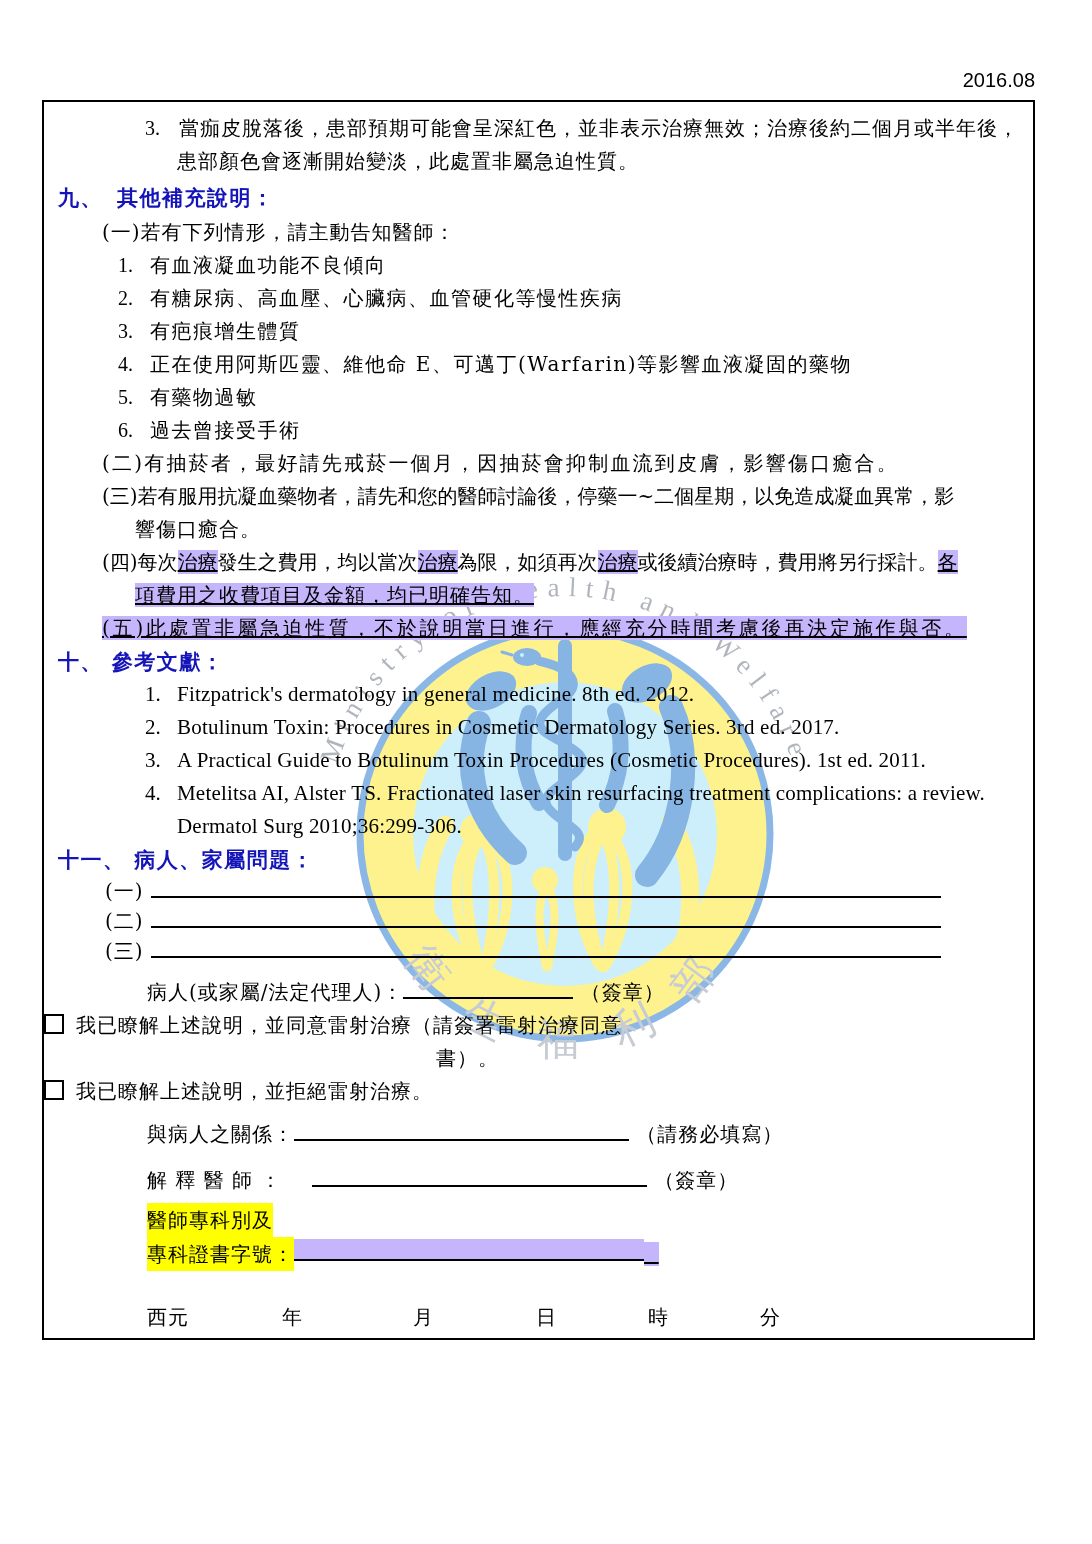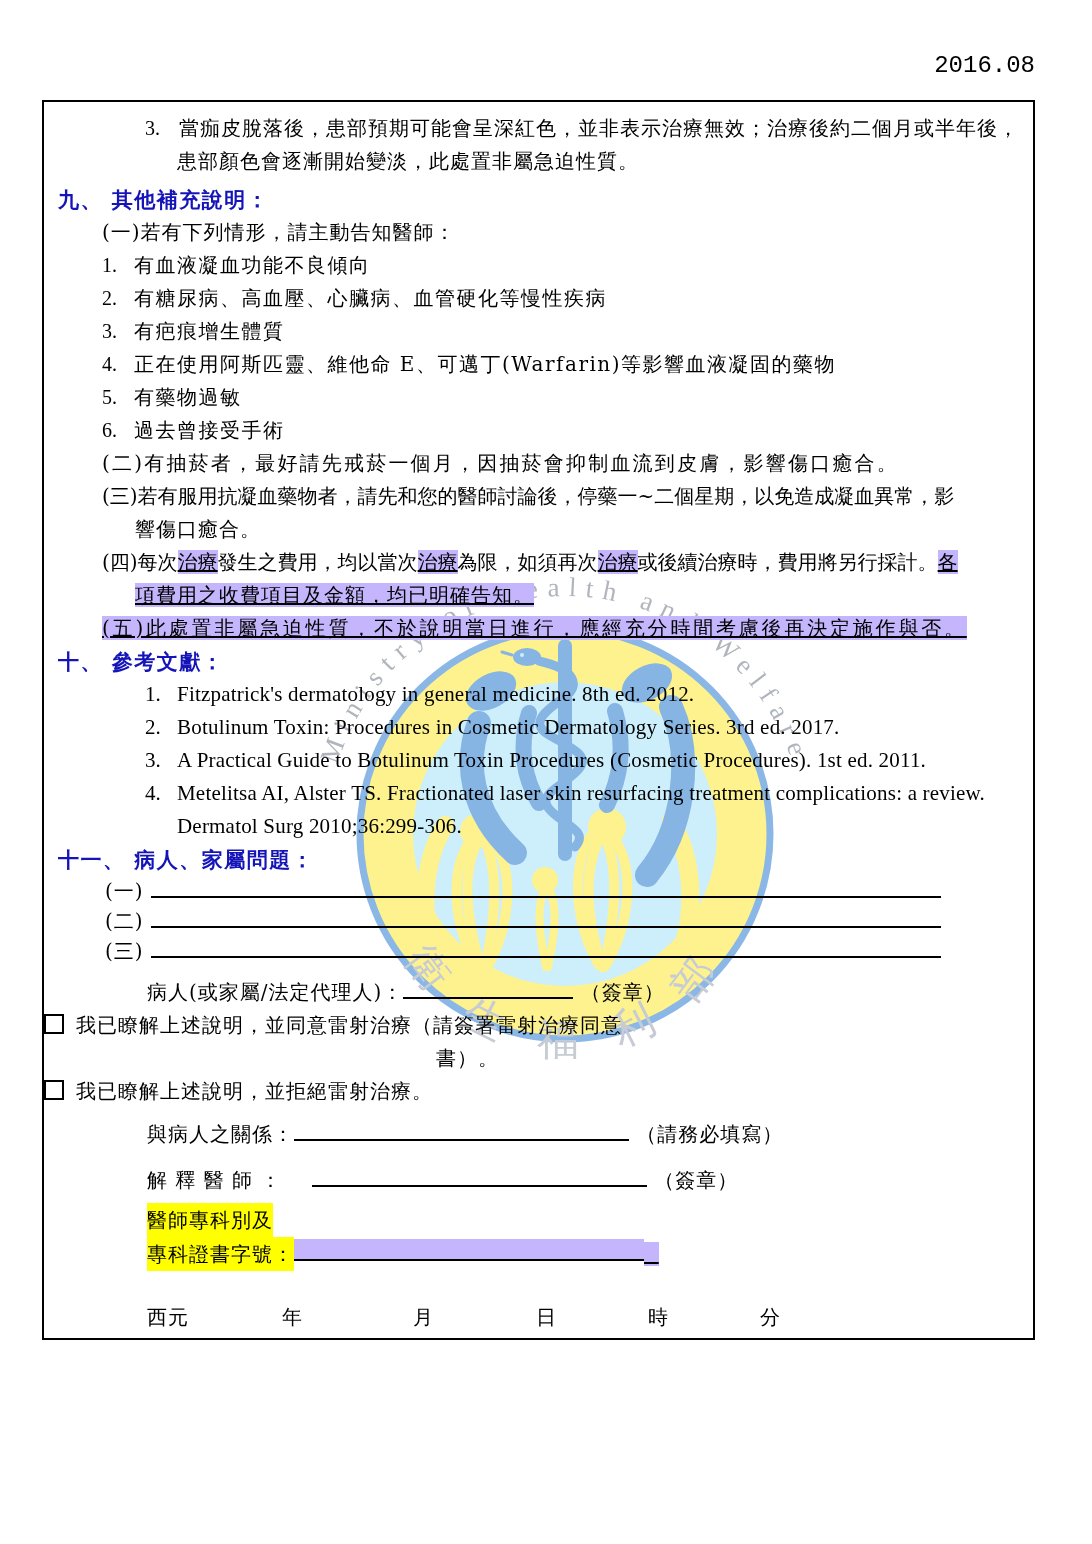--- a/index.html
+++ b/index.html
@@ -1,34 +1,34 @@
 <!DOCTYPE html>
 <html><head>
 <meta charset="utf-8">
 <style>
   html,body{margin:0;padding:0;}
   body{width:1092px;height:1544px;background:#fff;position:relative;
        font-family:"DejaVu Serif","Liberation Serif",serif;color:#000;}
   .page{position:absolute;inset:0;overflow:hidden;}
-  .edition{position:absolute;top:52px;right:57px;font-size:24px;
-           font-family:Liberation Mono, monospace;}
+  .edition{position:absolute;top:69px;right:57px;font-size:20px;
+           font-family:Liberation Sans, sans-serif;}
   .frame{position:absolute;left:42px;top:100px;width:993px;height:1240px;
          border:2px solid #000;box-sizing:border-box;}
   .watermark{position:absolute;left:305px;top:513px;width:432px;height:432px;z-index:0;}
   .watermark svg{overflow:visible;display:block;}
   .content{position:relative;z-index:1;padding-top:10px;}
   .line{line-height:33px;font-size:20px;white-space:nowrap;letter-spacing:1px;}
   .heading{color:#1414b8;font-weight:bold;font-size:21px;letter-spacing:1.5px;}
   .num{display:inline-block;font-family:"Liberation Serif","DejaVu Serif",serif;letter-spacing:0;}
   .w34{width:34px;} .w32{width:32px;}
   .ml14{margin-left:14px;} .ml58{margin-left:58px;} .ml61{margin-left:61px;}
   .ml91{margin-left:91px;} .ml101{margin-left:101px;} .ml103{margin-left:103px;}
-  .ml126{margin-left:58px;} .ml133{margin-left:133px;} .ml363{}
+  .ml126{margin-left:74px;} .ml133{margin-left:133px;} .ml363{}
   .ml392{margin-left:392px;}
-  .mt5{margin-top:5px;} .mt6{margin-top:6px;} .mt10{margin-top:10px;}
+  .mt5{margin-top:5px;font-family:Liberation Mono, monospace;} .mt6{margin-top:6px;} .mt10{margin-top:10px;}
   .mt13{margin-top:13px;} .mt30{margin-top:30px;}
   .ls0{letter-spacing:0;} .ls22{letter-spacing:2.2px;} .ls28{letter-spacing:2.8px;}
   .ls15{letter-spacing:1.5px;}
   .hl{background:#c4b5fd;text-decoration:underline;}
   .ref{font-family:"Liberation Serif","DejaVu Serif",serif;font-size:21px;letter-spacing:0.2px;}
   .fill{display:inline-block;border-bottom:2px solid #000;height:20px;vertical-align:baseline;}
   .w170{width:170px;} .w335{width:335px;} .w350{width:350px;} .w790{width:790px;}
   .blankrow{line-height:30px;}
   .cb{display:inline-block;width:16px;height:16px;border:2px solid #000;
       vertical-align:-2px;margin-right:12px;background:#fff;box-sizing:content-box;}

